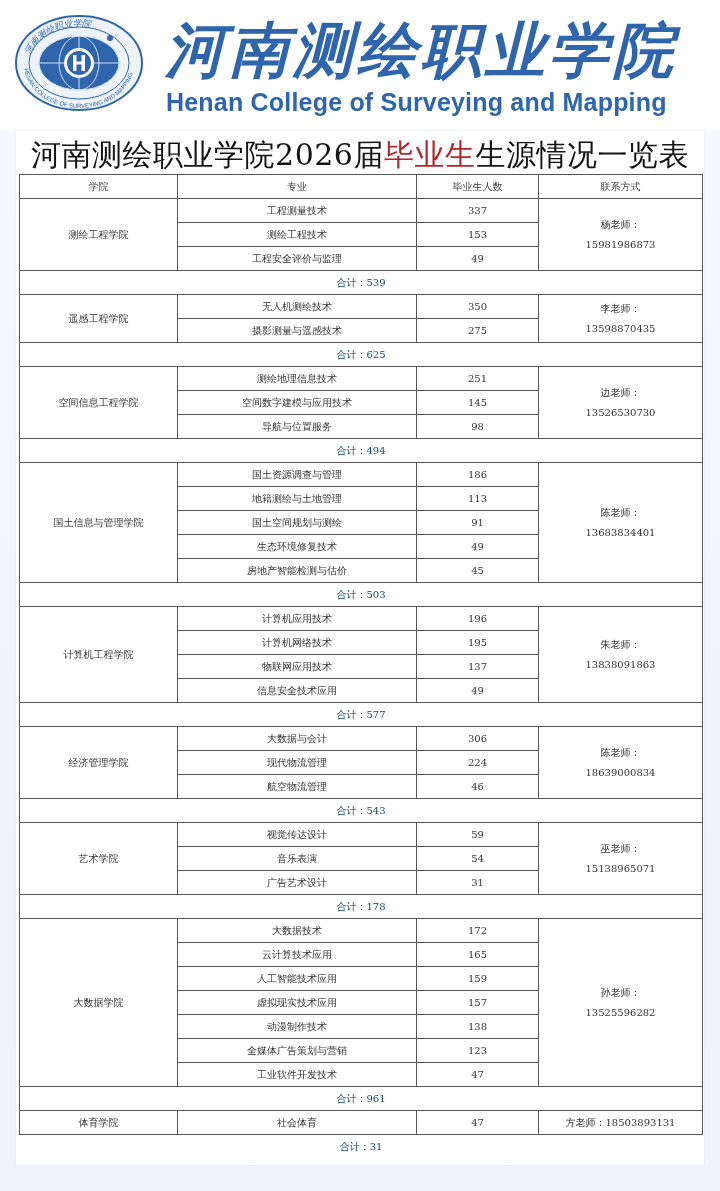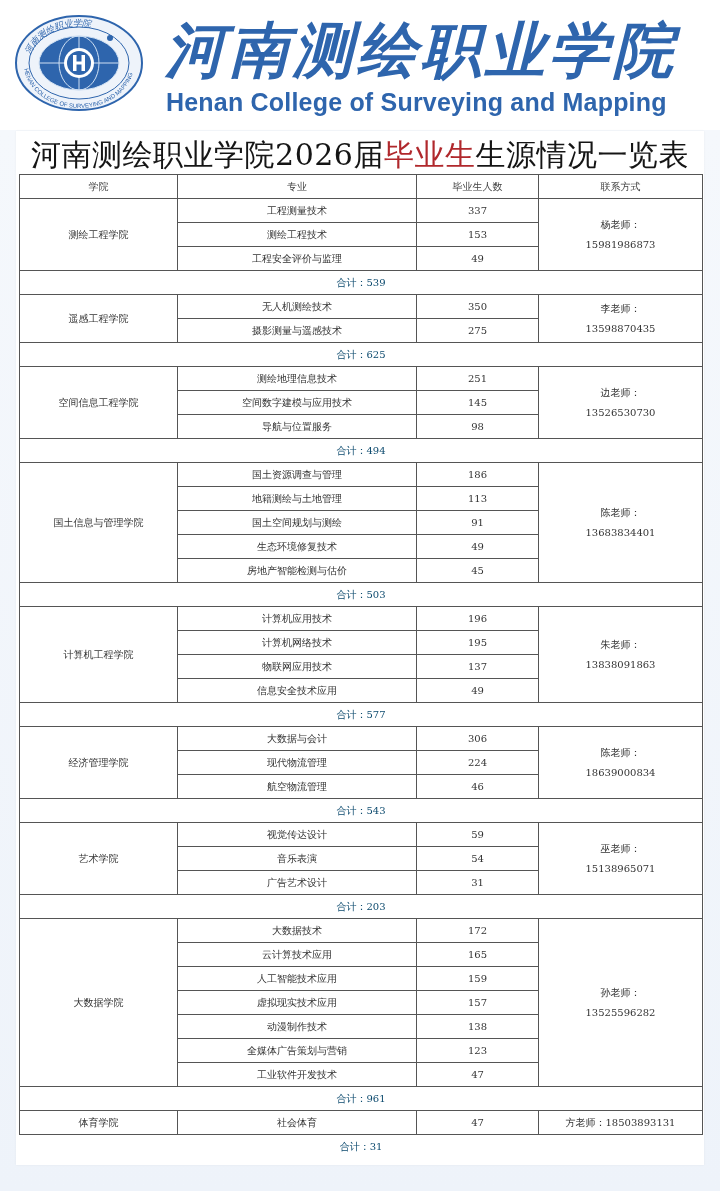--- a/index.html
+++ b/index.html
@@ -239,21 +239,21 @@
     </tr>
     <tr>
       <td>音乐表演</td>
       <td>54</td>
     </tr>
     <tr>
       <td>广告艺术设计</td>
       <td>31</td>
     </tr>
     <tr class="total">
-      <td colspan="4">合计：203</td>
+      <td colspan="4">合计：178</td>
     </tr>
 
     <tr>
       <td rowspan="7">大数据学院</td>
       <td>大数据技术</td>
       <td>172</td>
       <td rowspan="7" class="contact"><span>孙老师：</span><br><span>13525596282</span></td>
     </tr>
     <tr>
       <td>云计算技术应用</td>

